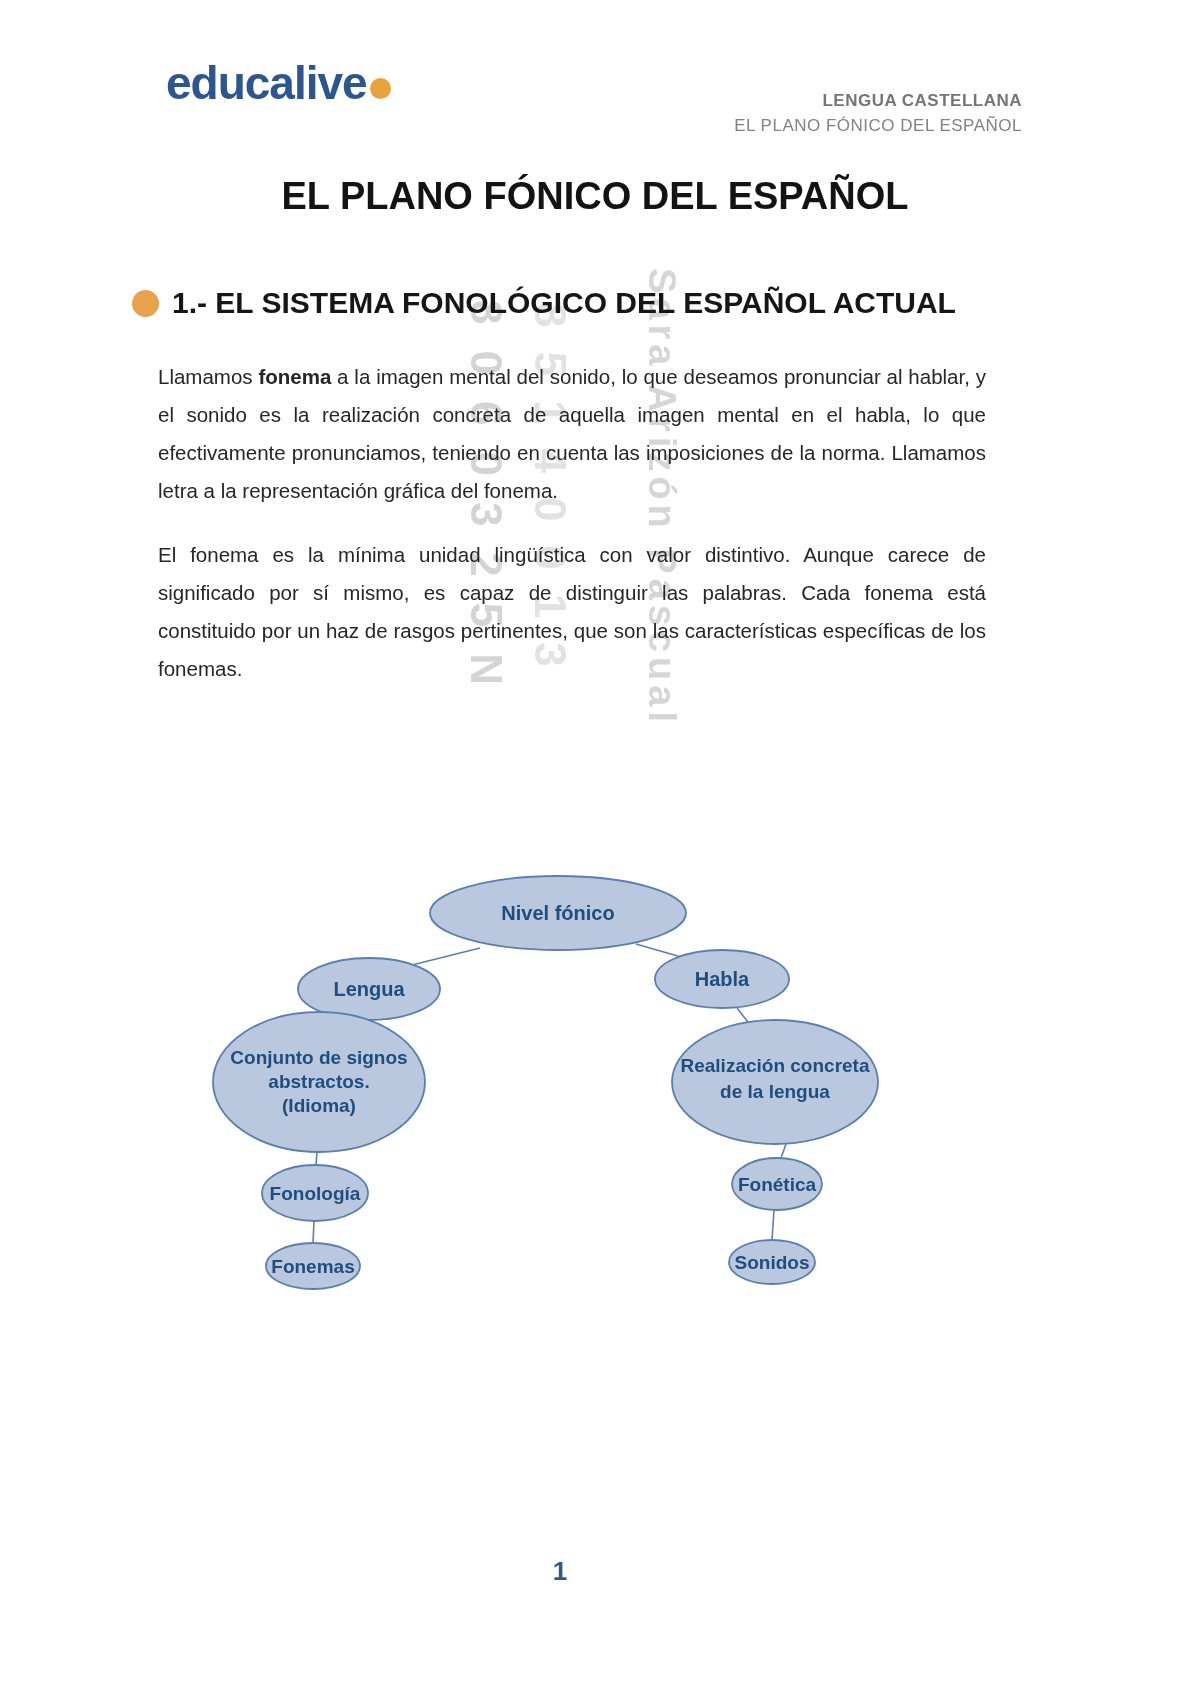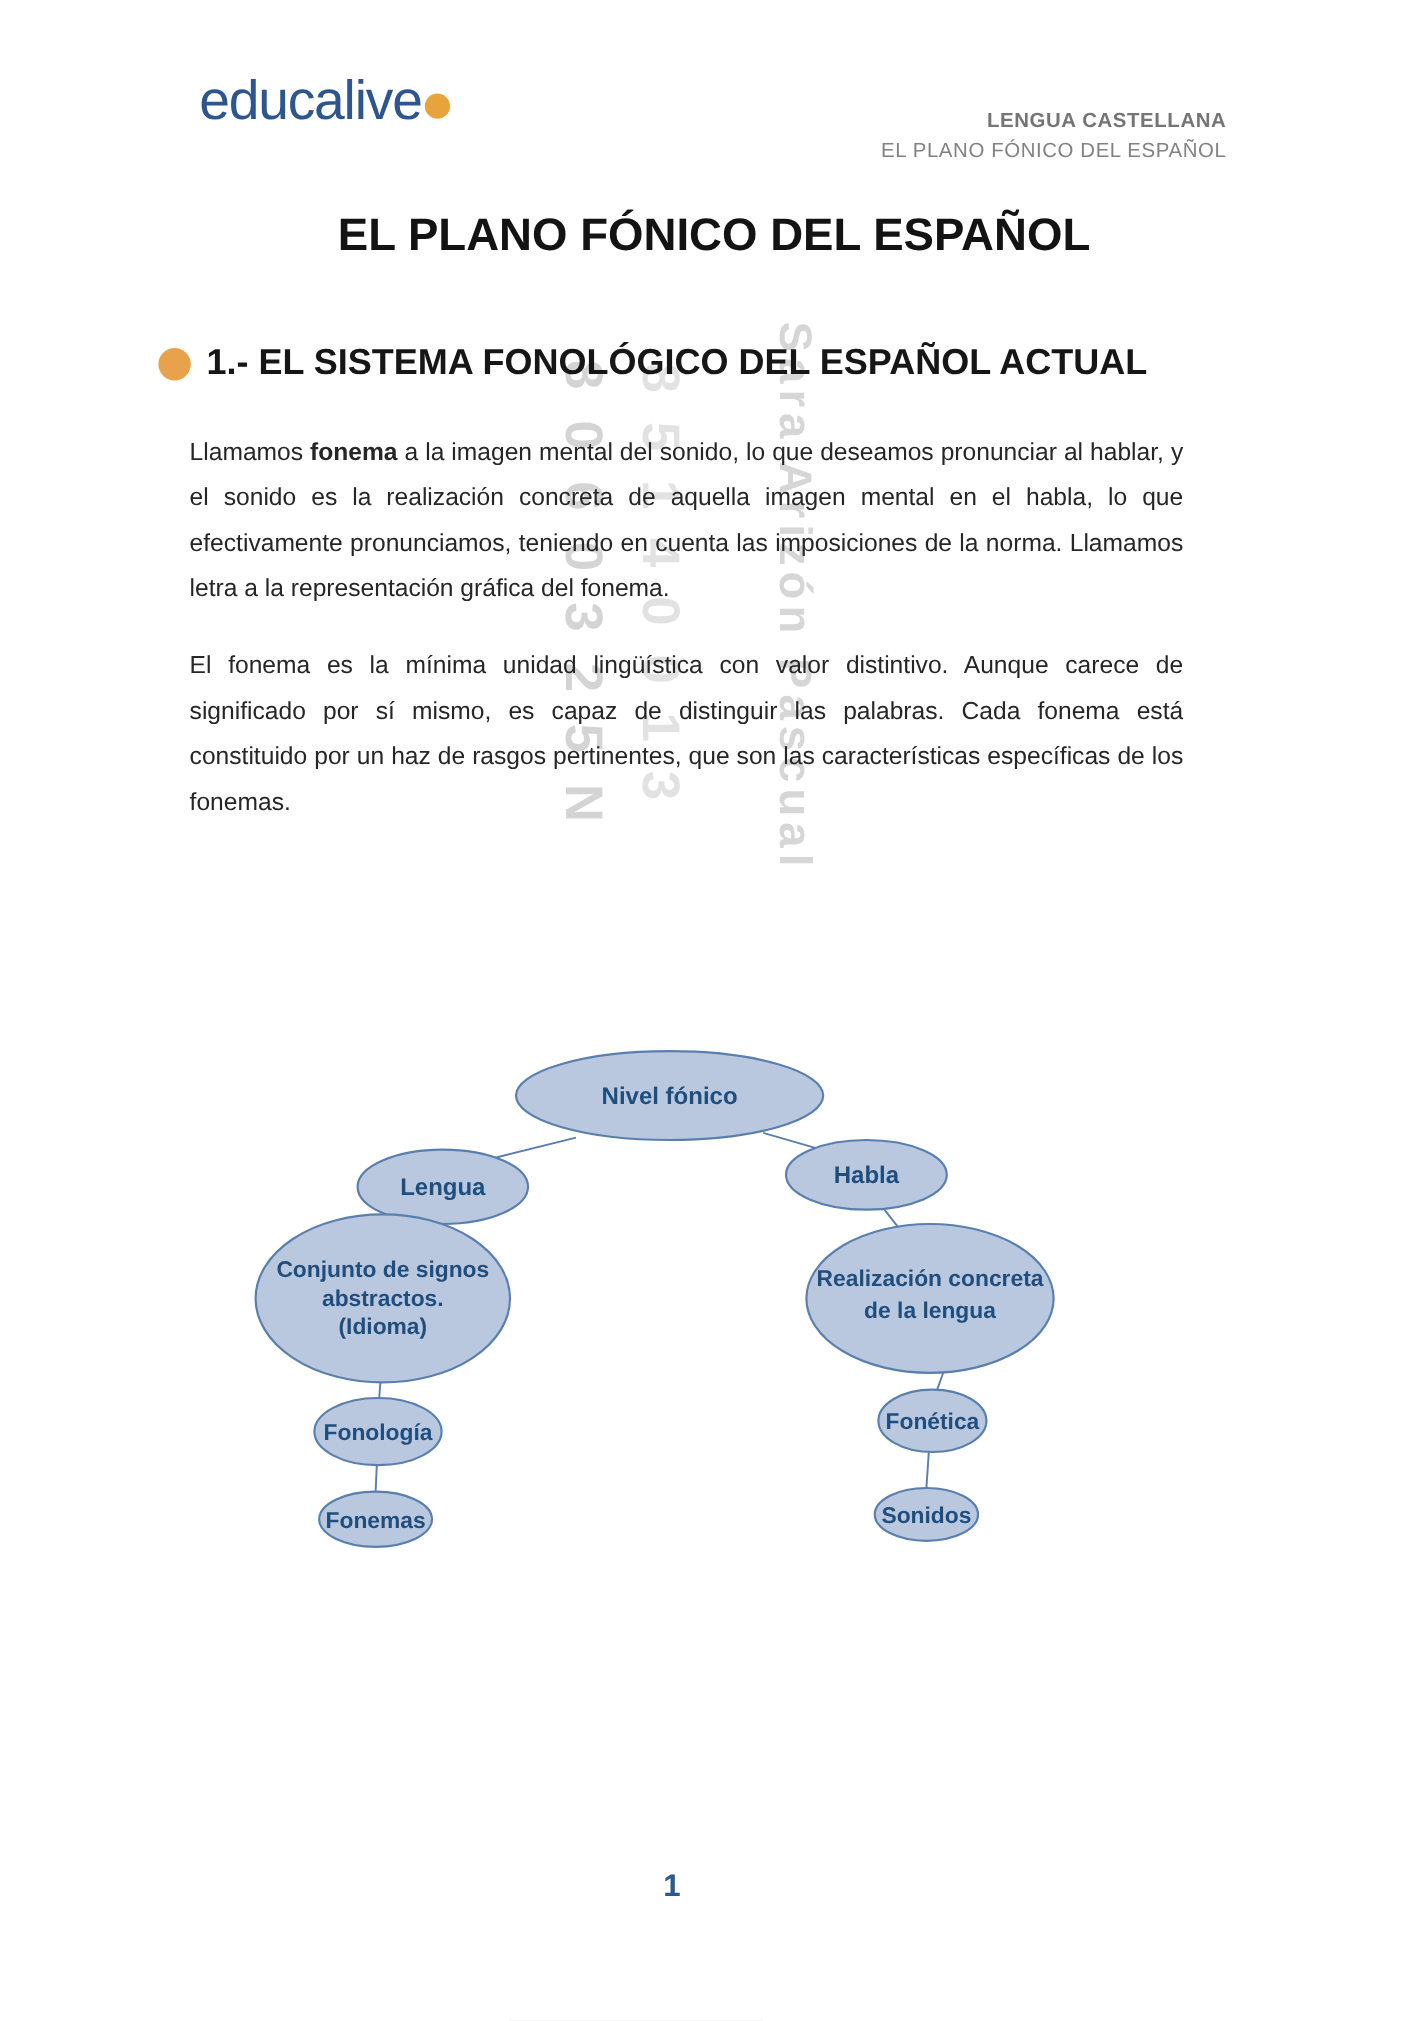--- a/index.html
+++ b/index.html
@@ -24,21 +24,21 @@
     z-index: 0;
     pointer-events: none;
   }
   .wm-digits { font-size: 44px; letter-spacing: 26px; line-height: 50px; opacity: 0.42; }
   .wm-digits-2 { font-size: 44px; letter-spacing: 24px; line-height: 50px; opacity: 0.28; }
   .wm-name { font-size: 38px; letter-spacing: 5px; line-height: 50px; opacity: 0.40; }
   .content { position: relative; z-index: 1; }
   
   .logo {
     position: absolute; left: 166px; top: 56px;
-    font-size: 46px; font-weight: 400; color: #2d5590;
+    font-size: 46px; font-weight: 700; color: #2d5590;
     letter-spacing: -1px;
     text-align: center;
   }
   .logo .dot {
     display: inline-block; width: 21px; height: 21px;
     background: #e8a33d; border-radius: 50%;
     margin-left: 3px;
   }
   .doc-header {
     position: absolute; right: 168px; top: 64px;

